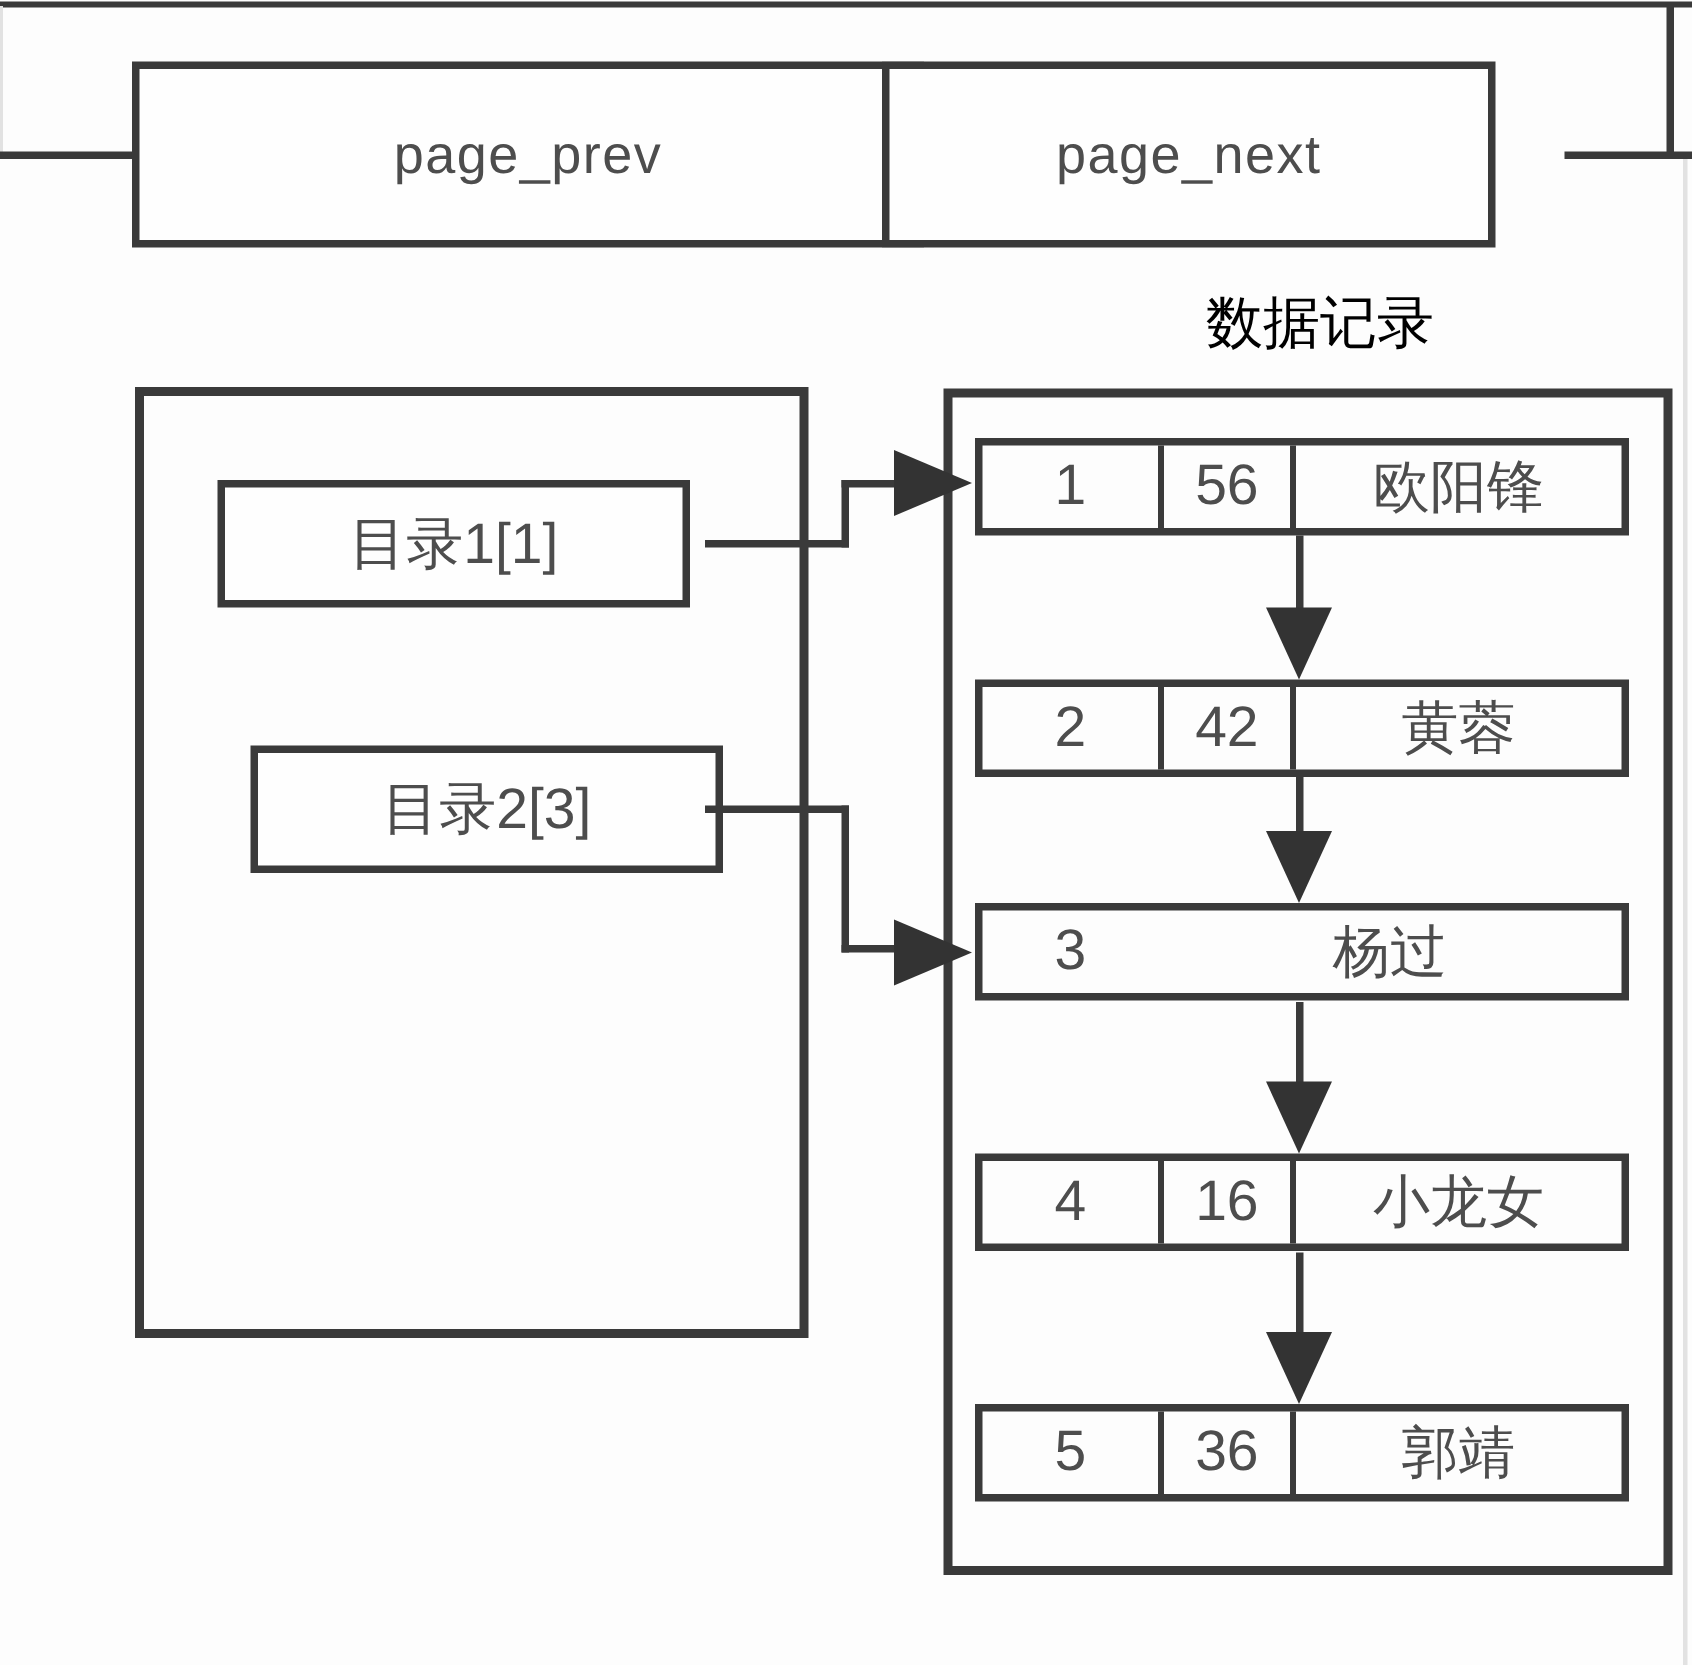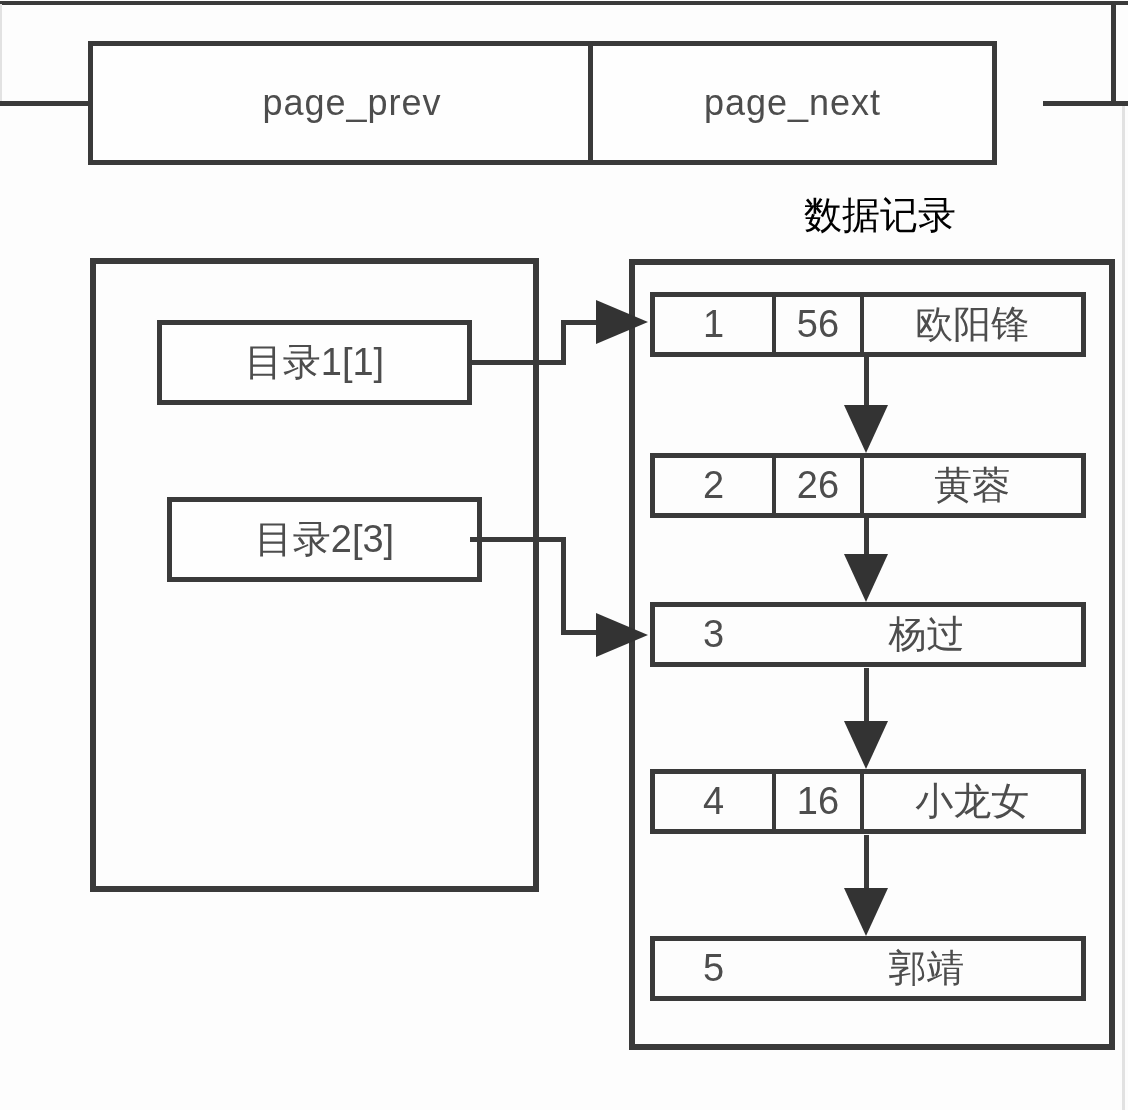--- a/index.html
+++ b/index.html
@@ -82,50 +82,51 @@
     <span>page_prev</span>
   </div>
   <div class="box pagebox" style="left:588px;top:41px;width:409px;height:124px;">
     <span>page_next</span>
   </div>
 
   <div class="title" style="left:700px;top:190px;width:360px;">数据记录</div>
 
   <div class="bigbox" style="left:90px;top:258px;width:449px;height:634px;"></div>
 
-  <div class="box dirbox" style="left:157px;top:320px;width:315px;height:85px;">
+  <div class="box dirbox" style="left:145px;top:320px;width:315px;height:85px;">
     <span>目录1[1]</span>
   </div>
   <div class="box dirbox" style="left:167px;top:497px;width:315px;height:85px;">
     <span>目录2[3]</span>
   </div>
 
   <div class="bigbox" style="left:629px;top:259px;width:486px;height:791px;"></div>
 
   <div class="record" style="top:292px;">
     <div class="cell cell-id">1</div>
     <div class="cell cell-key">56</div>
     <div class="cell cell-name">欧阳锋</div>
   </div>
   <div class="record" style="top:453px;">
     <div class="cell cell-id">2</div>
-    <div class="cell cell-key">26</div>
+    <div class="cell cell-key">42</div>
     <div class="cell cell-name">黄蓉</div>
   </div>
   <div class="record" style="top:602px;">
     <div class="cell cell-id">3</div>
     <div class="cell cell-name">杨过</div>
   </div>
   <div class="record" style="top:769px;">
     <div class="cell cell-id">4</div>
     <div class="cell cell-key">16</div>
     <div class="cell cell-name">小龙女</div>
   </div>
   <div class="record" style="top:936px;">
     <div class="cell cell-id">5</div>
+    <div class="cell cell-key">36</div>
     <div class="cell cell-name">郭靖</div>
   </div>
 
   <div class="line" style="left:864px;top:357px;width:5px;height:50px;"></div>
   <div class="arrow-down-head" style="left:844px;top:405px;"></div>
 
   <div class="line" style="left:864px;top:518px;width:5px;height:38px;"></div>
   <div class="arrow-down-head" style="left:844px;top:554px;"></div>
 
   <div class="line" style="left:864px;top:668px;width:5px;height:55px;"></div>

